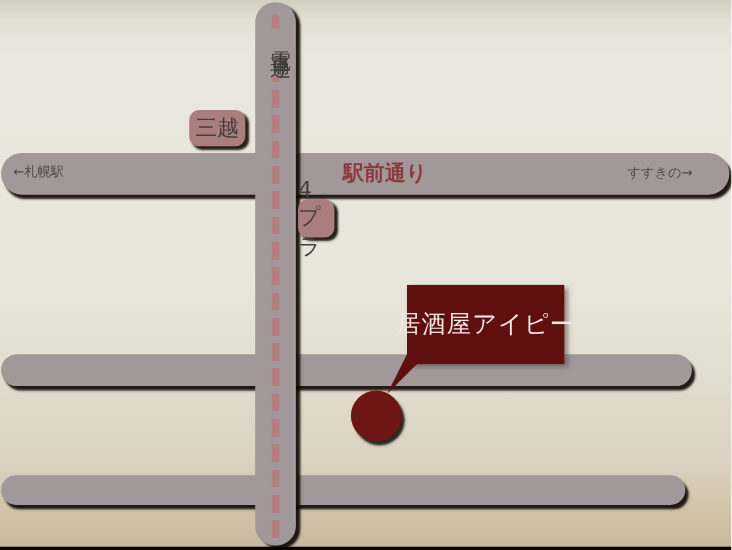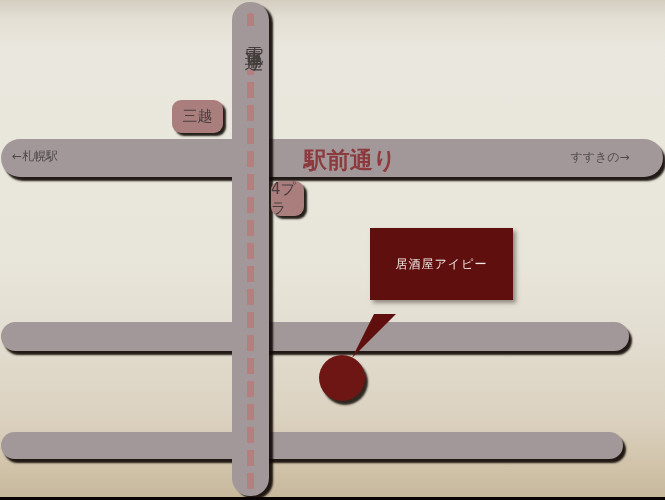--- a/index.html
+++ b/index.html
@@ -41,37 +41,37 @@
     background:#a29899;
     font-size:19px;letter-spacing:3px;color:#423c3b;
     padding:5px 0;text-align:center;
     display:flex;justify-content:center;
   }
   .street-text{position:absolute;color:#4f4a48;font-size:12px;white-space:nowrap;}
   .to-sapporo{left:12px;top:148px;}
   .to-susukino{left:560px;top:149px;width:80px;text-align:center;}
   .ekimae-label{
     left:270px;top:145px;width:160px;text-align:center;
-    font-size:23px;font-weight:bold;color:#8d3a3e;
+    font-size:19px;font-weight:bold;color:#8d3a3e;
   }
   .landmark{
     position:absolute;
     background:#ab7e7e;border-radius:9px;
     box-shadow:3px 3px 2px rgba(16,9,4,0.9);
     display:flex;align-items:center;justify-content:center;
-    font-size:15px;color:#453f3e;
+    font-size:20px;color:#453f3e;
   }
   .mitsukoshi{left:172px;top:100px;width:51px;height:33px;}
   .four-pla{left:271px;top:181px;width:33px;height:35px;}
   .callout{
-    position:absolute;left:370px;top:228px;width:143px;height:72px;
+    position:absolute;left:370px;top:259px;width:143px;height:72px;
     background:#5f100e;
     box-shadow:3px 3px 4px rgba(80,70,62,0.55);
     display:flex;align-items:center;justify-content:center;
-    font-size:12px;letter-spacing:1px;color:#f3e7e7;white-space:nowrap;
+    font-size:22px;letter-spacing:1px;color:#f3e7e7;white-space:nowrap;
   }
   .callout-pointer{position:absolute;left:348px;top:312px;width:50px;height:50px;}
   .marker{
     position:absolute;left:319px;top:355px;width:46px;height:46px;
     border-radius:50%;background:#6e1614;
     box-shadow:3px 4px 2px rgba(16,9,4,0.85);
   }
   .bottom-bar{position:absolute;left:0;bottom:0;width:665px;height:3px;background:#0a0503;}
 </style>
 </head>

